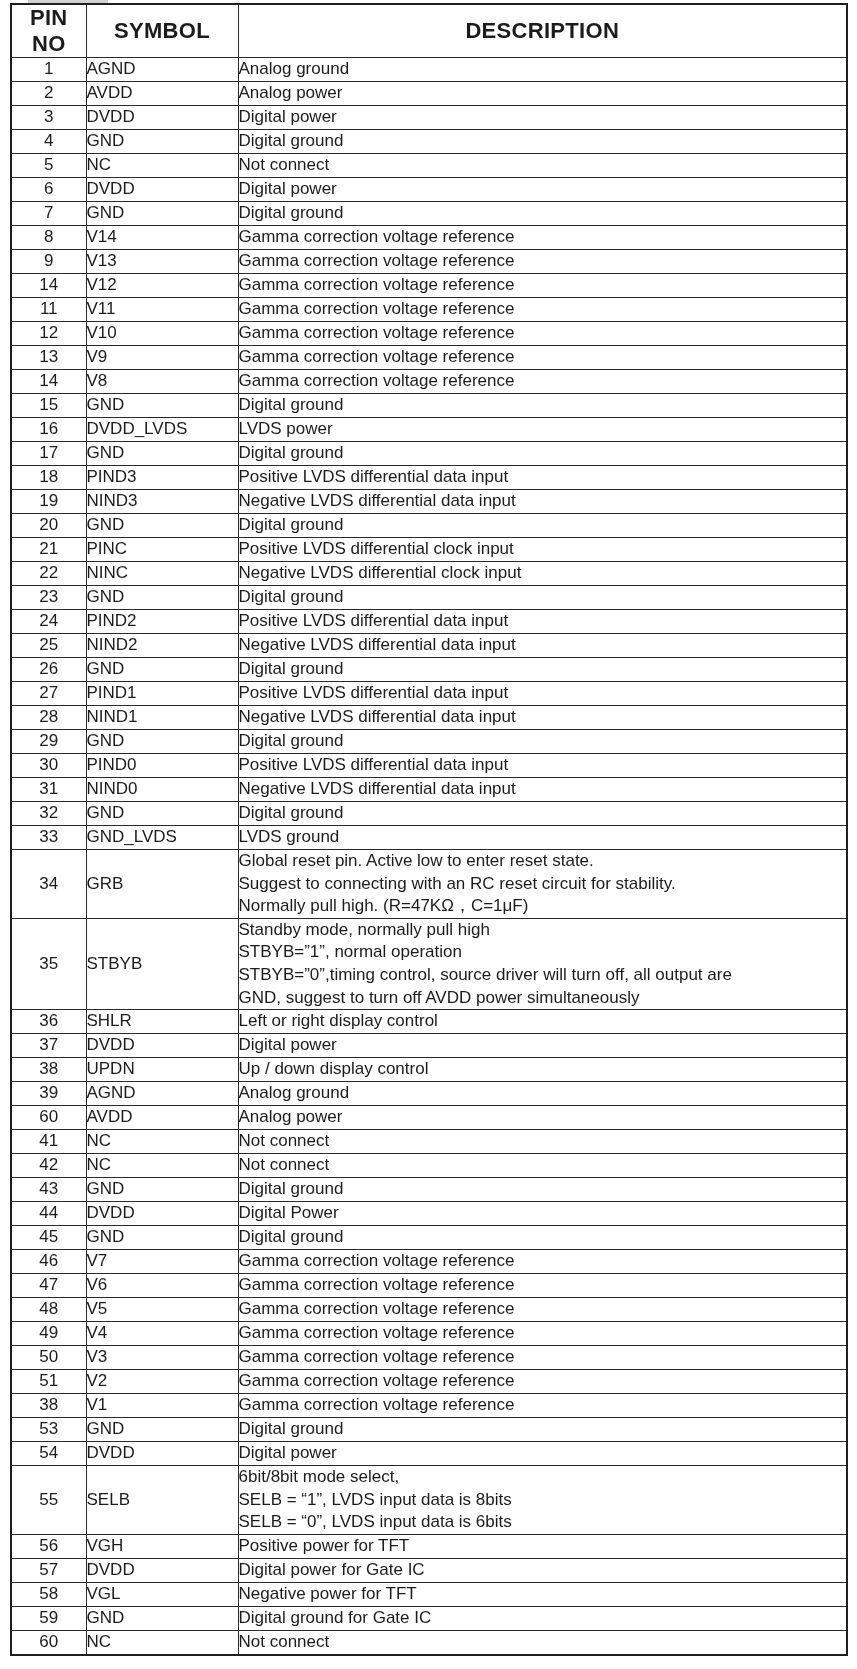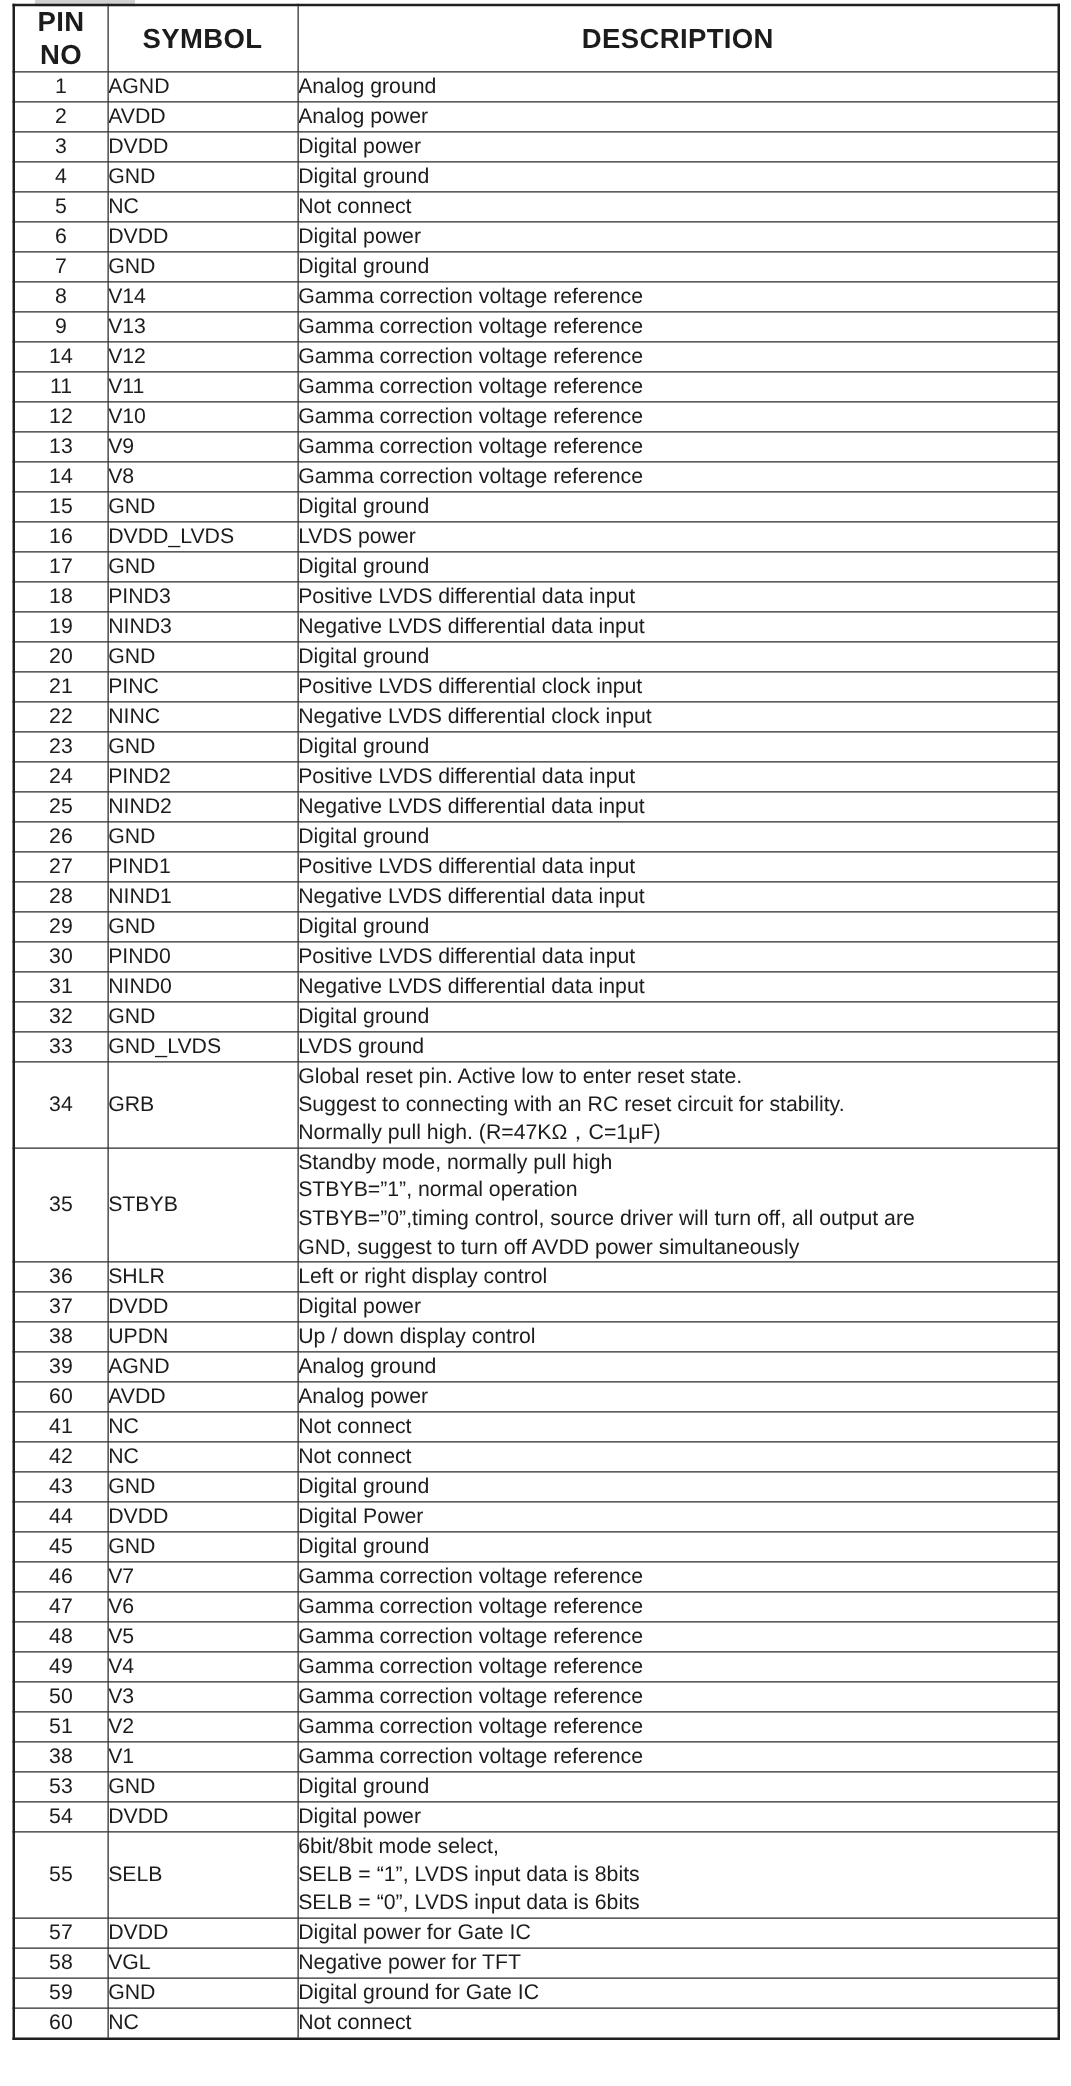--- a/index.html
+++ b/index.html
@@ -420,20 +420,25 @@
   </tr>
 
   <tr>
     <td class="cell-pin">55</td>
     <td class="cell-sym">SELB</td>
     <td class="cell-desc">6bit/8bit mode select,
 SELB = “1”, LVDS input data is 8bits
 SELB = “0”, LVDS input data is 6bits</td>
   </tr>
 
+  <tr>
+    <td class="cell-pin">56</td>
+    <td class="cell-sym">VGH</td>
+    <td class="cell-desc">Positive power for TFT</td>
+  </tr>
 
   <tr>
     <td class="cell-pin">57</td>
     <td class="cell-sym">DVDD</td>
     <td class="cell-desc">Digital power for Gate IC</td>
   </tr>
 
   <tr>
     <td class="cell-pin">58</td>
     <td class="cell-sym">VGL</td>

